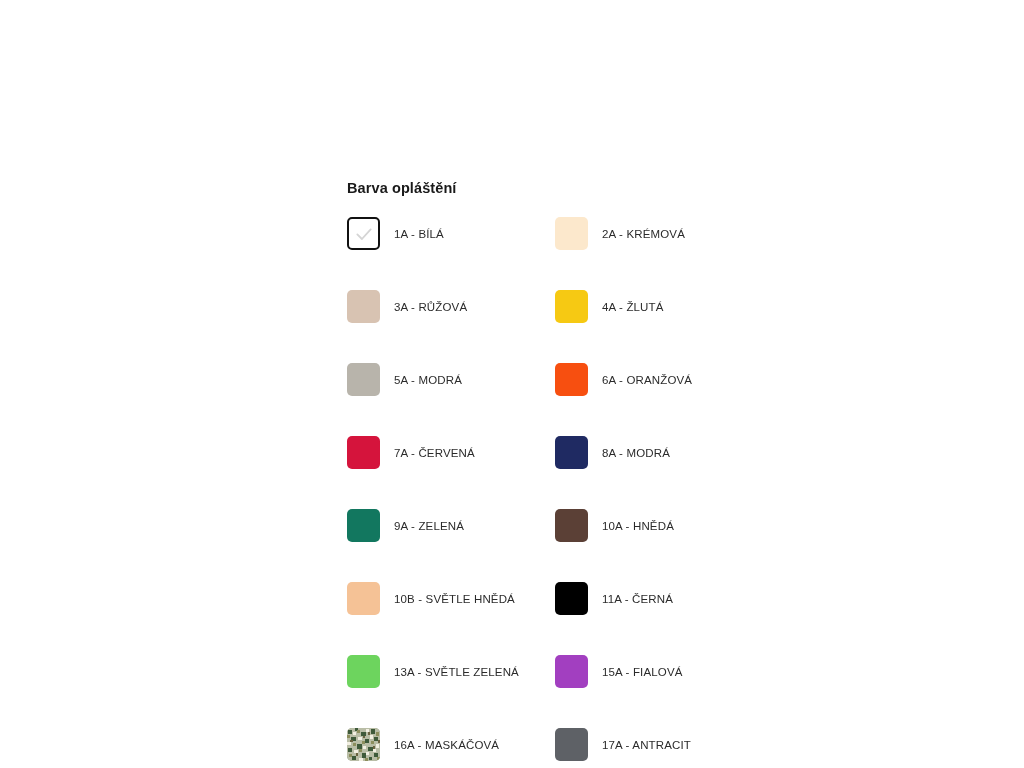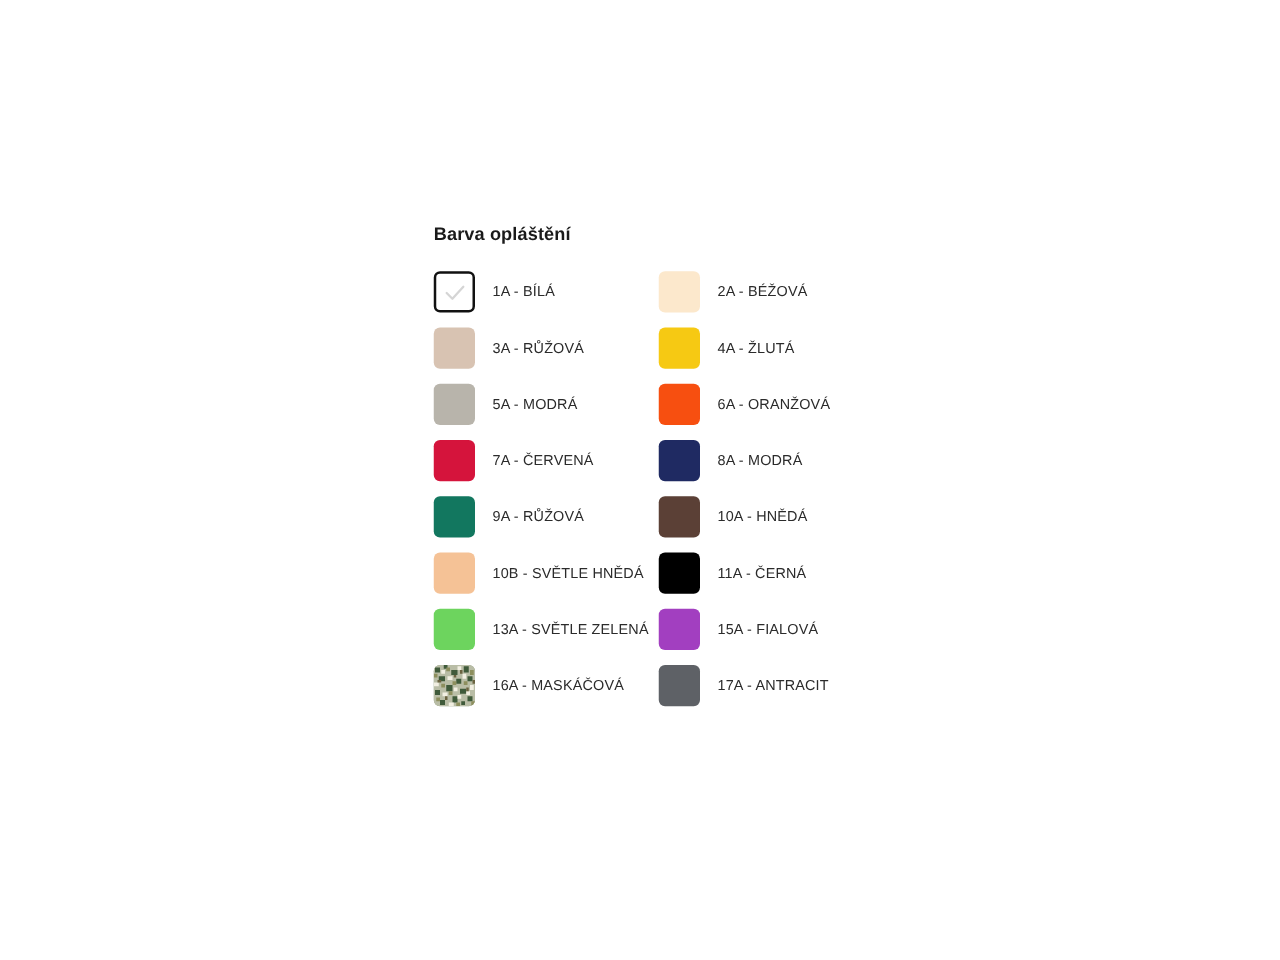--- a/index.html
+++ b/index.html
@@ -36,20 +36,21 @@
     margin: 0 0 14px 0;
     line-height: 1.2;
   }
 
   .swatch-grid {
     display: grid;
     grid-template-columns: 180px 180px;
     grid-auto-rows: 45px;
     column-gap: 0px;
     row-gap: 0px;
+    gap: 28px;
   }
 
   .swatch-option {
     display: flex;
     align-items: center;
     height: 45px;
     cursor: pointer;
     user-select: none;
   }
 
@@ -119,21 +120,21 @@
                   <path d="M4 12.5 L9.5 18 L20 6.5"></path>
                 </svg></span>
             </div>
           </div>
           <span class="swatch-label">1A - BÍLÁ</span>
         </div>
         <div class="swatch-option">
           <div class="swatch-chip-wrap">
             <div class="swatch-chip" style="background-color: rgb(252, 232, 204);"></div>
           </div>
-          <span class="swatch-label">2A - BÉŽOVÁ</span>
+          <span class="swatch-label">2A - KRÉMOVÁ</span>
         </div>
         <div class="swatch-option">
           <div class="swatch-chip-wrap">
             <div class="swatch-chip" style="background-color: rgb(216, 195, 178);"></div>
           </div>
           <span class="swatch-label">3A - RŮŽOVÁ</span>
         </div>
         <div class="swatch-option">
           <div class="swatch-chip-wrap">
             <div class="swatch-chip" style="background-color: rgb(246, 201, 19);"></div>
@@ -161,21 +162,21 @@
         <div class="swatch-option">
           <div class="swatch-chip-wrap">
             <div class="swatch-chip" style="background-color: rgb(31, 42, 98);"></div>
           </div>
           <span class="swatch-label">8A - MODRÁ</span>
         </div>
         <div class="swatch-option">
           <div class="swatch-chip-wrap">
             <div class="swatch-chip" style="background-color: rgb(18, 119, 95);"></div>
           </div>
-          <span class="swatch-label">9A - RŮŽOVÁ</span>
+          <span class="swatch-label">9A - ZELENÁ</span>
         </div>
         <div class="swatch-option">
           <div class="swatch-chip-wrap">
             <div class="swatch-chip" style="background-color: rgb(91, 64, 54);"></div>
           </div>
           <span class="swatch-label">10A - HNĚDÁ</span>
         </div>
         <div class="swatch-option">
           <div class="swatch-chip-wrap">
             <div class="swatch-chip" style="background-color: rgb(245, 194, 150);"></div>

